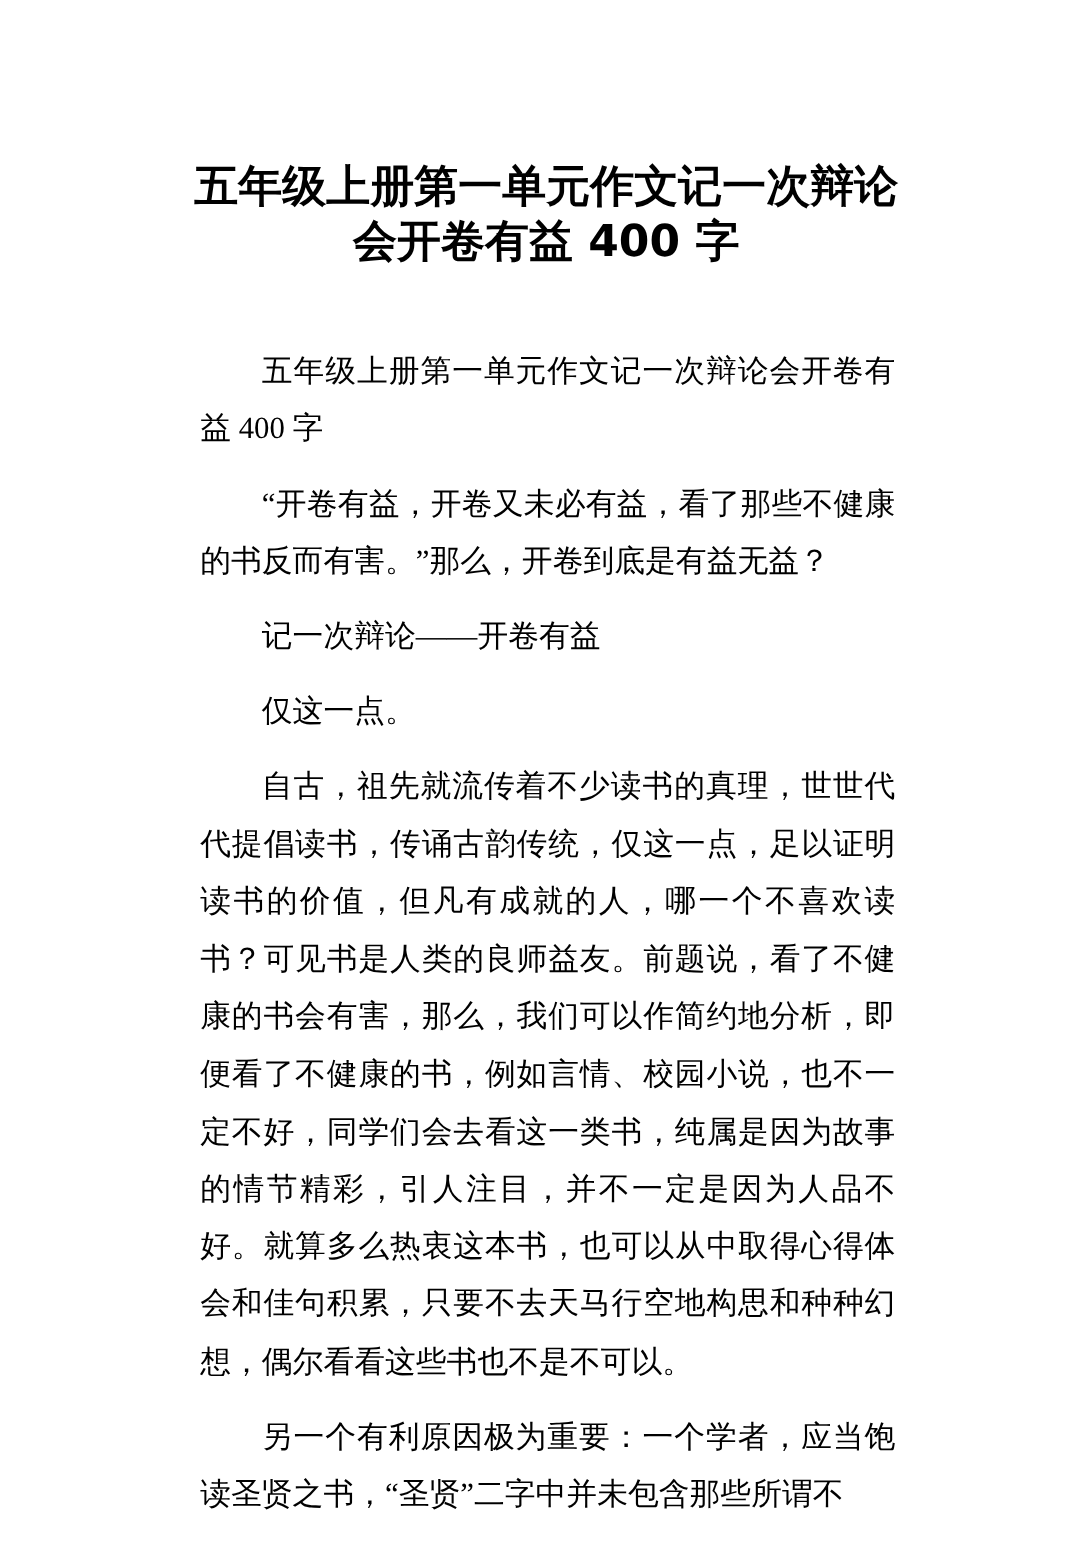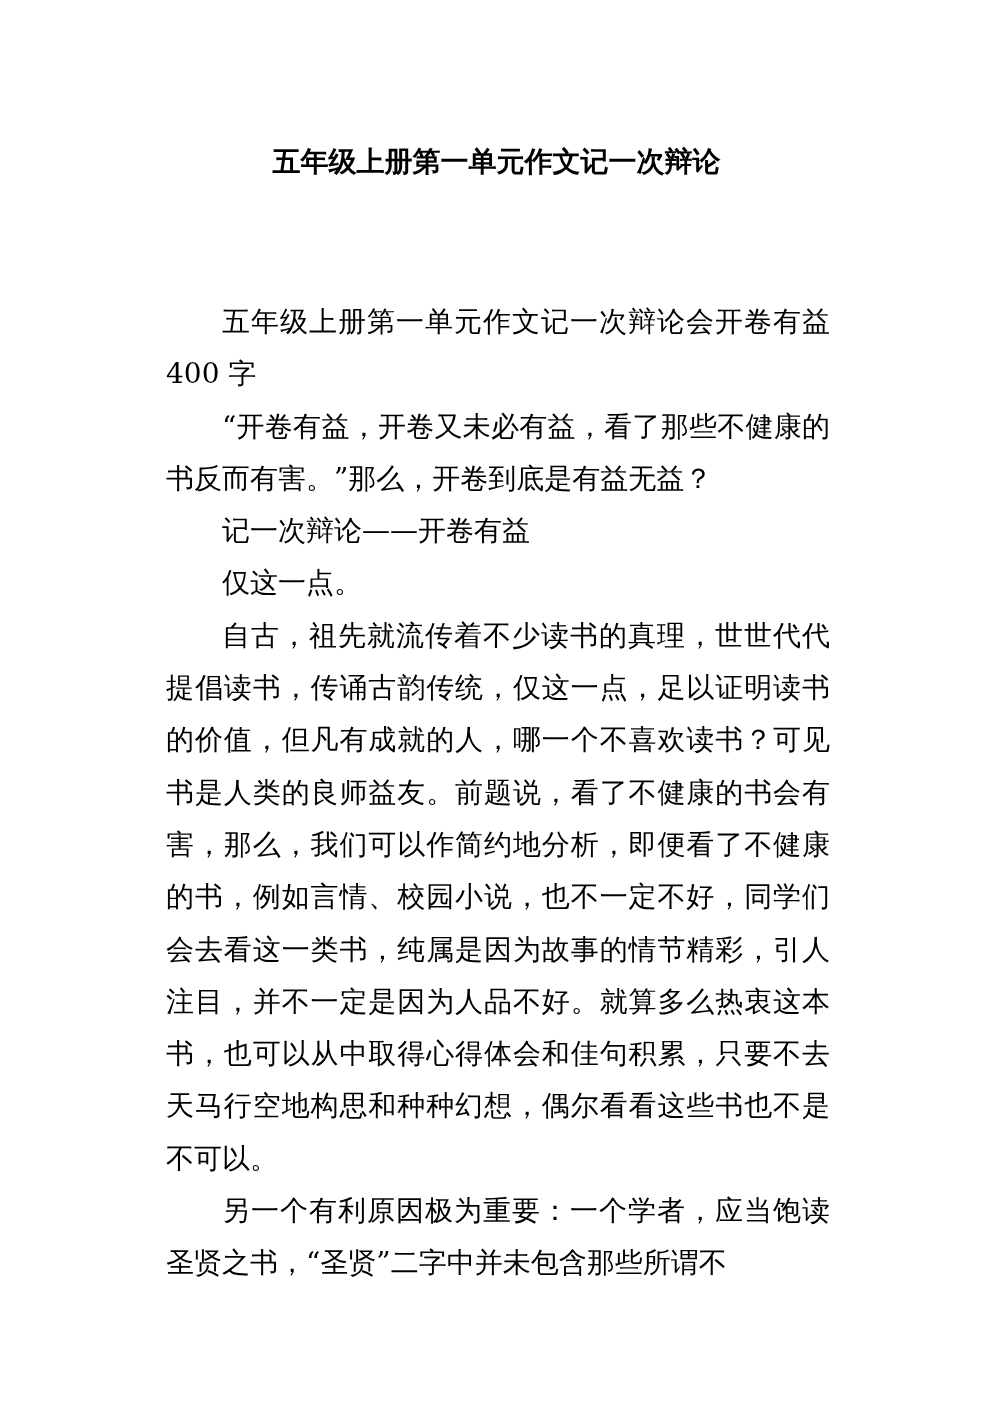--- a/index.html
+++ b/index.html
@@ -23,51 +23,53 @@
       background: #ffffff;
     }
     .title {
       position: absolute;
       left: 0;
       top: 118px;
       width: 993px;
       text-align: center;
       font-family: "DejaVu Sans", "Liberation Sans", sans-serif;
       font-weight: bold;
-      font-size: 28px;
+      font-size: 40px;
       line-height: 50px;
       letter-spacing: 0px;
     }
     .title .line {
       display: block;
       white-space: nowrap;
     }
     .body {
       position: absolute;
       left: 166px;
       top: 296px;
       width: 664px;
       font-family: "DejaVu Serif", "Liberation Serif", serif;
       font-size: 28px;
       line-height: 52.3px;
       text-align: justify;
     }
     .body p {
-      margin: 0;
+      margin: 16px;
       padding: 0;
       text-indent: 2em;
       word-break: break-all;
+      font-family: Liberation Serif, serif;
     }
   </style>
 </head>
 <body>
 
 <div class="page">
   <h1 class="title">
     <span class="line">五年级上册第一单元作文记一次辩论</span>
+    <span class="line">会开卷有益 400 字</span>
   </h1>
 
   <div class="body">
     <p>五年级上册第一单元作文记一次辩论会开卷有益 400 字</p>
     <p>“开卷有益，开卷又未必有益，看了那些不健康的书反而有害。”那么，开卷到底是有益无益？</p>
     <p>记一次辩论——开卷有益</p>
     <p>仅这一点。</p>
     <p>自古，祖先就流传着不少读书的真理，世世代代提倡读书，传诵古韵传统，仅这一点，足以证明读书的价值，但凡有成就的人，哪一个不喜欢读书？可见书是人类的良师益友。前题说，看了不健康的书会有害，那么，我们可以作简约地分析，即便看了不健康的书，例如言情、校园小说，也不一定不好，同学们会去看这一类书，纯属是因为故事的情节精彩，引人注目，并不一定是因为人品不好。就算多么热衷这本书，也可以从中取得心得体会和佳句积累，只要不去天马行空地构思和种种幻想，偶尔看看这些书也不是不可以。</p>
     <p>另一个有利原因极为重要：一个学者，应当饱读圣贤之书，“圣贤”二字中并未包含那些所谓不</p>
   </div>

